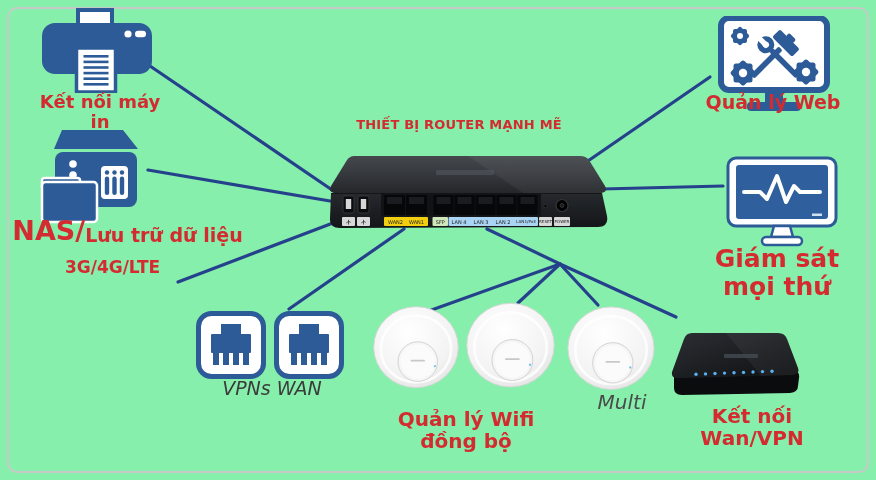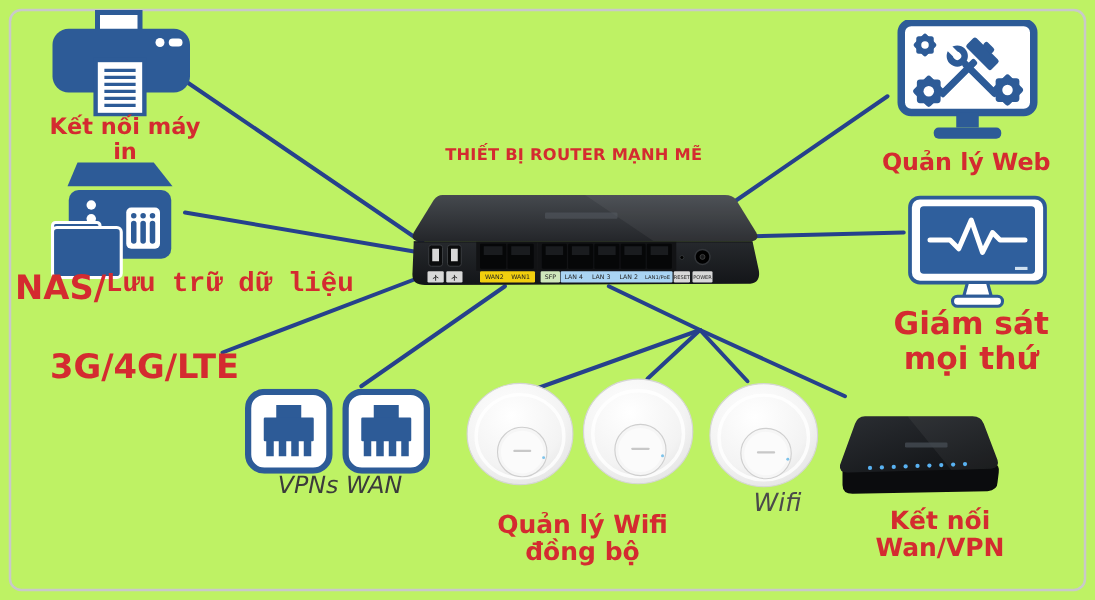--- a/index.html
+++ b/index.html
@@ -1,29 +1,29 @@
 <!DOCTYPE html>
 <html><head>
 <meta charset="utf-8">
 <style>
   html,body{margin:0;padding:0;background:#fff;}
-  .stage{position:relative;width:876px;height:480px;background:#bef264;overflow:hidden;
+  .stage{position:relative;width:876px;height:480px;background:#86efac;overflow:hidden;
          font-family:"DejaVu Sans","Liberation Sans",sans-serif;}
   .frame{position:absolute;inset:7px;border:2px solid #c9c9c9;border-radius:10px;pointer-events:none;}
   svg.lines{position:absolute;left:0;top:0;z-index:1;}
   .node{position:absolute;z-index:2;}
   .lbl{position:absolute;z-index:3;text-align:center;line-height:1.1;}
   .red{color:#d42b30;font-weight:bold;}
   .printer-label{left:28px;top:92px;width:144px;font-size:18px;}
-  .nas-label{left:20px;top:216px;width:215px;display:flex;align-items:flex-start;justify-content:center;white-space:nowrap;margin-left:20px;}
+  .nas-label{left:20px;top:216px;width:215px;display:flex;align-items:flex-end;justify-content:center;white-space:nowrap;}
   .nas-strong{font-size:27px;}
-  .nas-rest{font-size:22px;font-family:Liberation Mono, monospace;}
-  .cellular-label{left:40px;top:279px;width:145px;font-size:27px;}
+  .nas-rest{font-size:19px;}
+  .cellular-label{left:40px;top:258px;width:145px;font-size:17px;}
   .title{left:328px;top:118px;width:262px;font-size:13px;letter-spacing:.2px;}
-  .web-label{left:698px;top:120px;width:150px;font-size:19px;}
+  .web-label{left:698px;top:92px;width:150px;font-size:19px;}
   .pulse-label{left:688px;top:245px;width:178px;font-size:25px;}
   .multiwan-label{left:203px;top:378px;width:138px;font-size:19px;font-style:italic;color:#3b3b3b;}
   .wifi-label{left:366px;top:408px;width:200px;font-size:20px;}
   .vpns-label{left:583px;top:391px;width:78px;font-size:20px;font-style:italic;color:#4a4a4a;}
   .wanvpn-label{left:662px;top:405px;width:180px;font-size:20px;}
 </style>
 </head>
 <body>
 
 <div class="stage">
@@ -286,21 +286,21 @@
     <svg width="92" height="88" viewBox="0 0 100 96">
       <ellipse cx="50" cy="46" rx="47" ry="45" fill="url(#apg)" stroke="#d5d5d5"></ellipse>
       <ellipse cx="50" cy="48" rx="39" ry="37" fill="none" stroke="#fff" stroke-width="3" opacity="0.8"></ellipse>
       <circle cx="52" cy="62" r="22" fill="#f6f6f6" stroke="#cfcfcf"></circle>
       <circle cx="52" cy="62" r="19" fill="#fbfbfb"></circle>
       <rect x="44" y="60" width="16" height="2" rx="1" fill="#c8c8c8"></rect>
       <circle cx="71" cy="67" r="1.3" fill="#7ec3ea"></circle>
     </svg>
   </div>
   <div class="lbl red wifi-label">Quản lý Wifi đồng bộ</div>
-  <div class="lbl vpns-label">Wifi</div>
+  <div class="lbl vpns-label">Multi</div>
 
   <div class="node" style="left:666px;top:328px">
     <svg width="140" height="74" viewBox="0 0 140 74">
       <path d="M8,46 L129,43 Q134,44 133,50 L132,58 Q132,64 124,65 L16,67 Q8,67 8,60 Z" fill="#0b0c0e"></path>
       <path d="M26,5 L112,5 Q119,5 121,11 L132,40 Q134,46 127,47 L12,50 Q5,50 6,44 L18,11 Q20,5 26,5 Z" fill="url(#vpnTop)"></path>
       <path d="M60,5 L112,5 Q119,5 121,11 L132,40 Q134,46 127,47 L95,48 Z" fill="#fff" opacity="0.05"></path>
       <rect x="58" y="26" width="34" height="4" rx="1" fill="#454b53" opacity="0.8"></rect>
       <g fill="#59b2f2">
         <circle cx="30" cy="46.3" r="1.7"></circle>
           <circle cx="39.5" cy="45.9" r="1.7"></circle>

